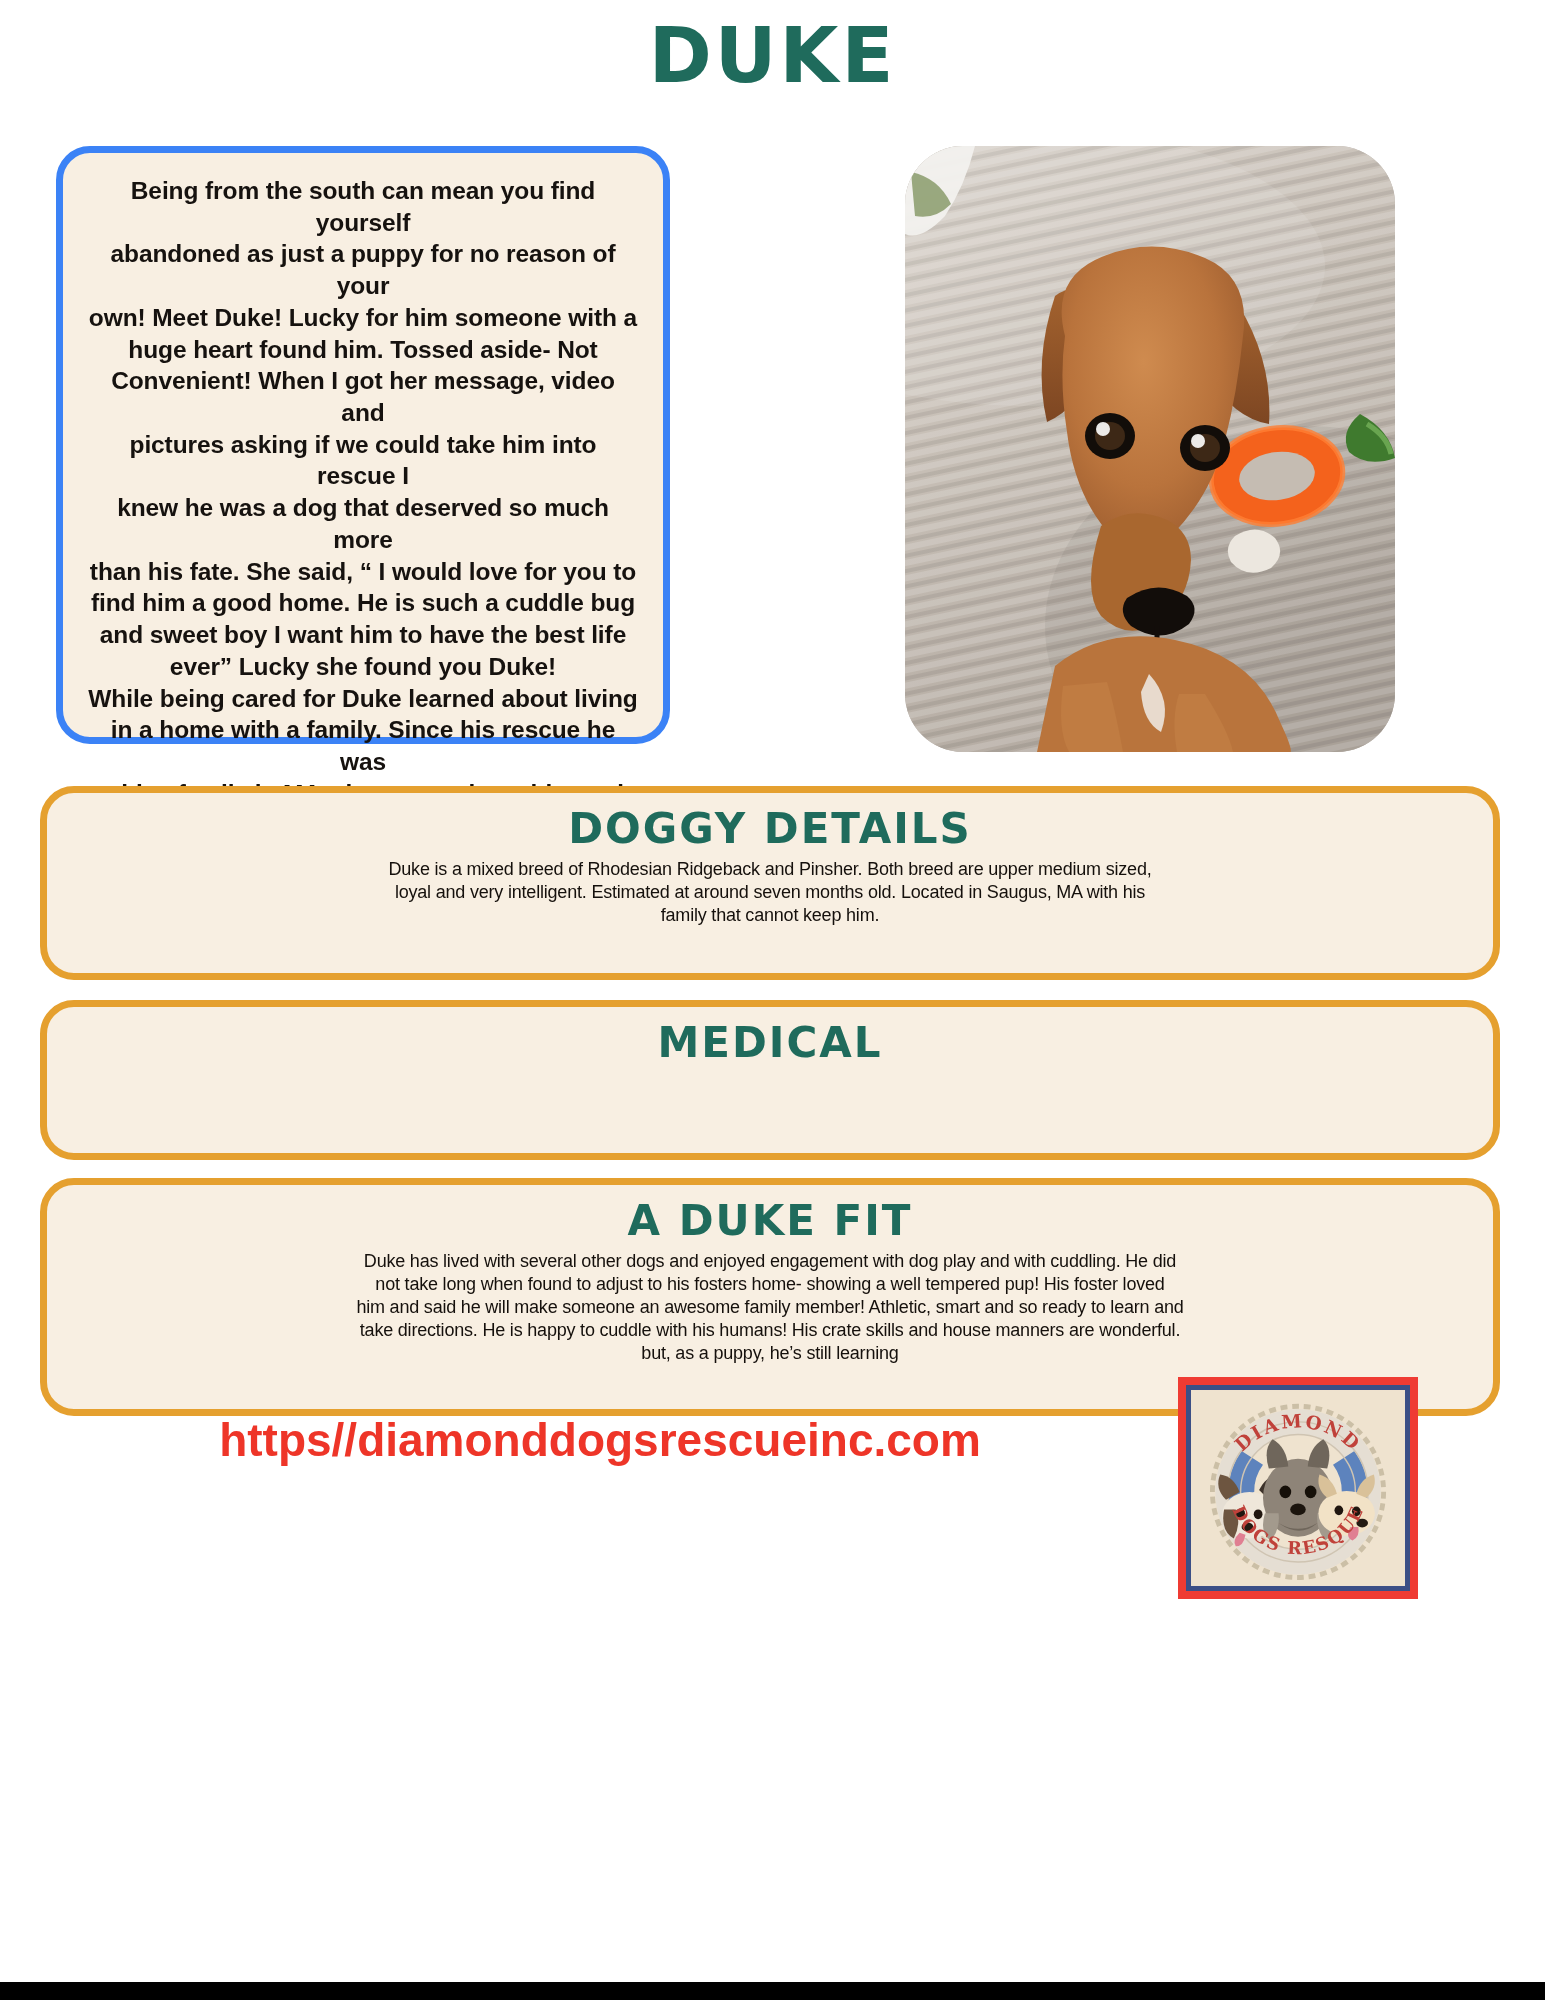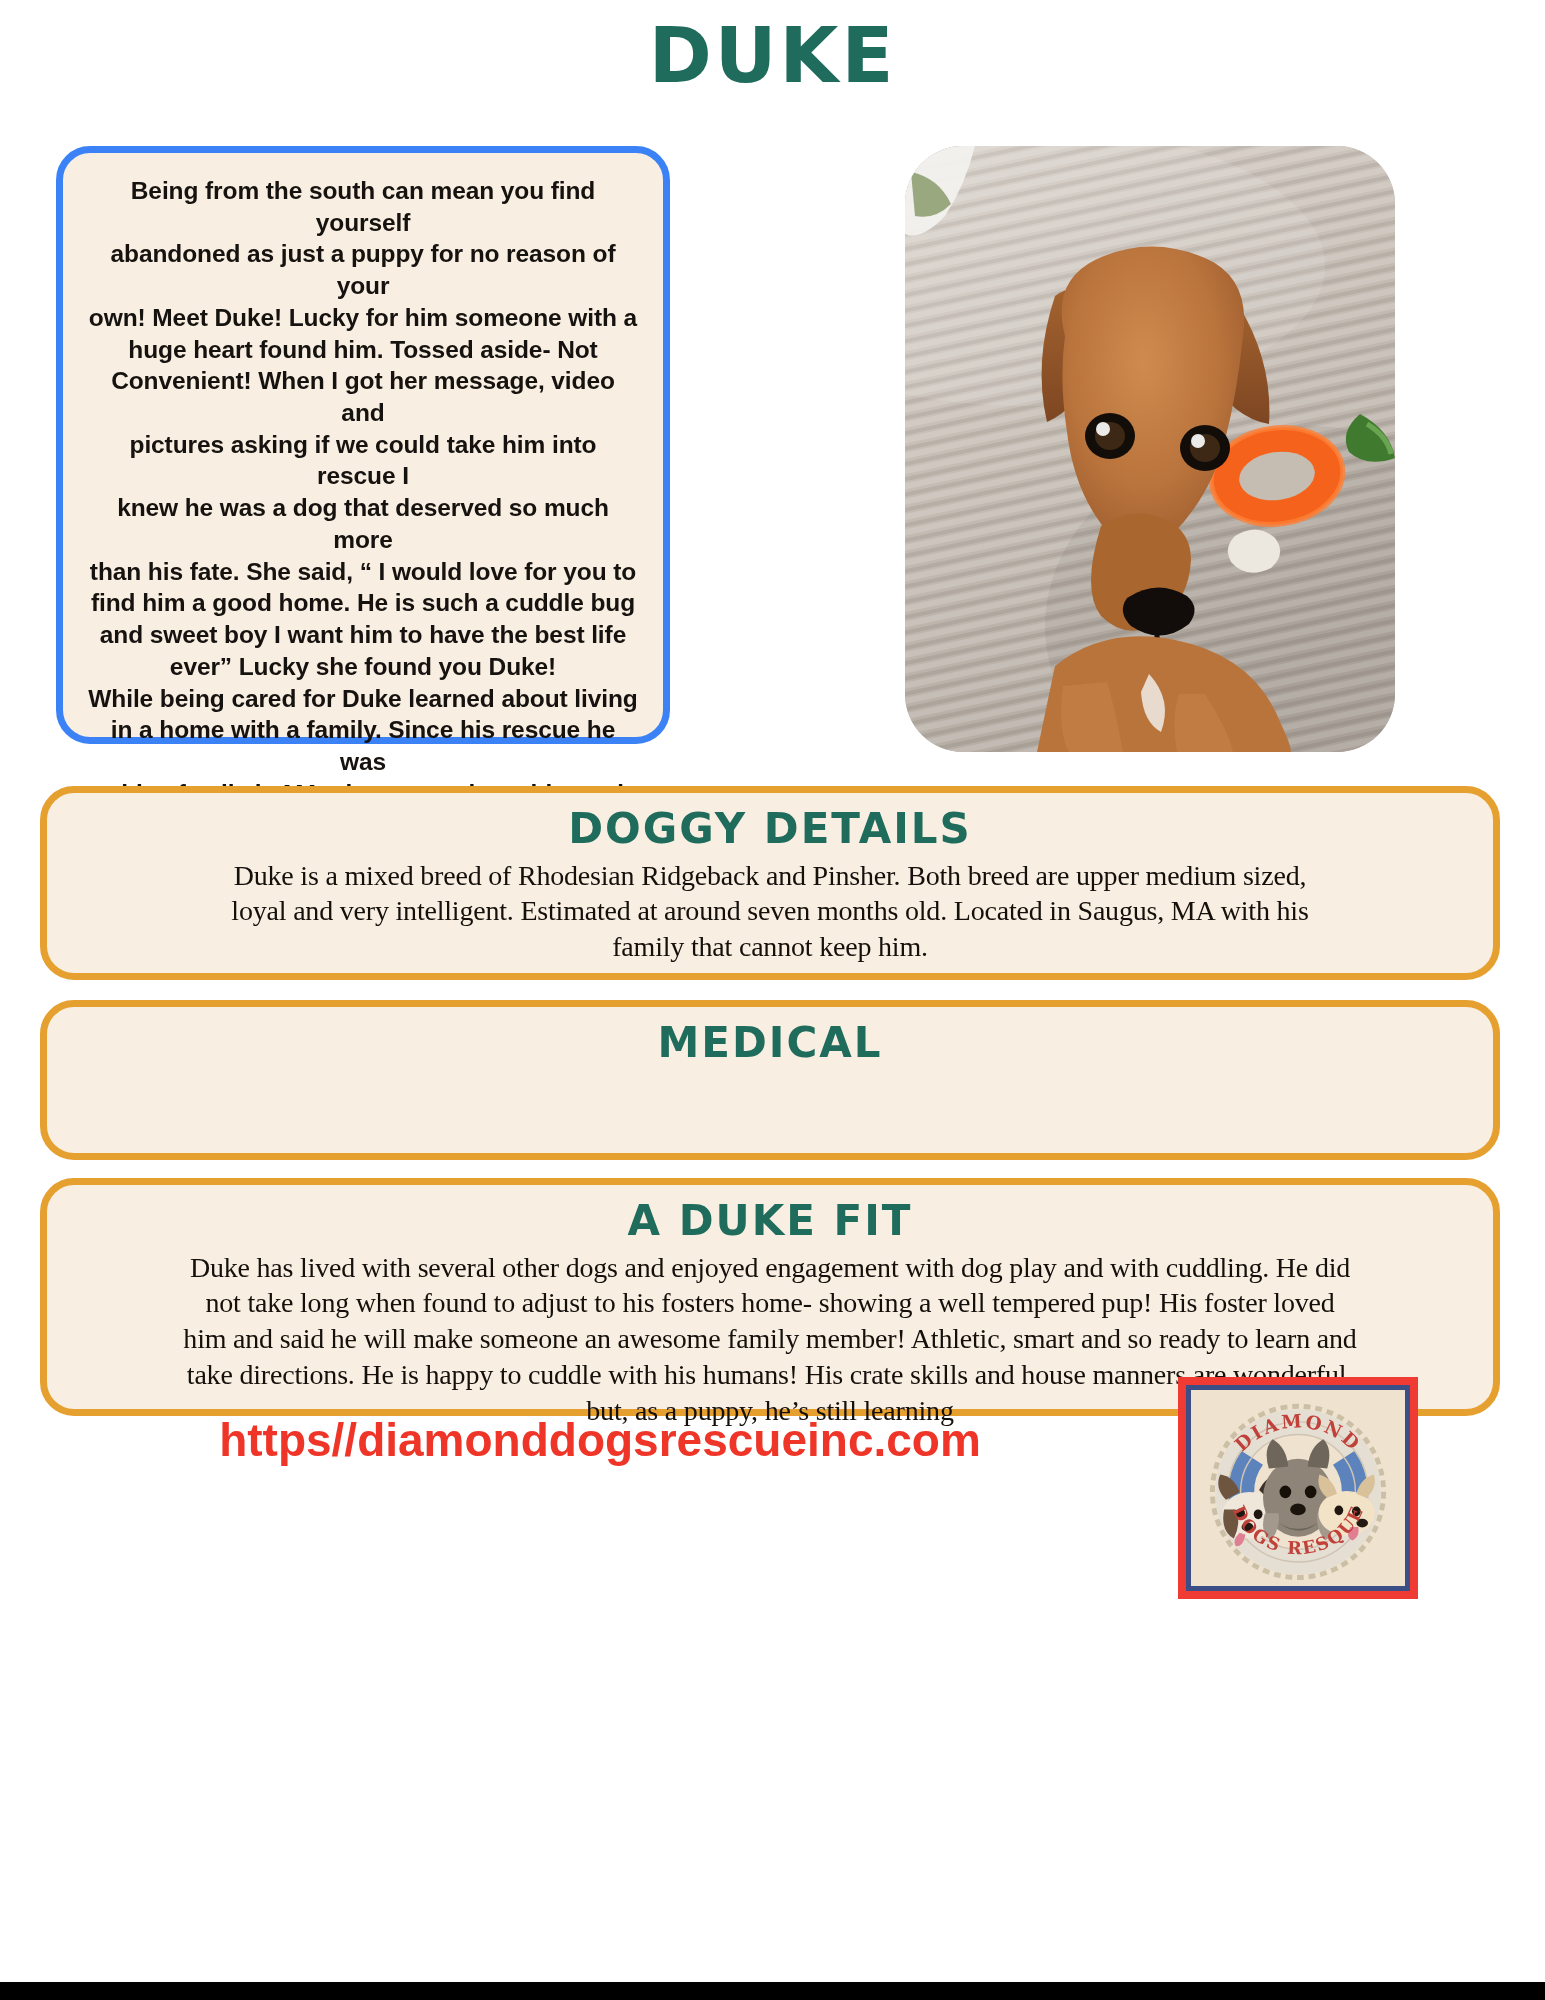--- a/index.html
+++ b/index.html
@@ -86,22 +86,22 @@
     font-family: "DejaVu Sans", sans-serif;
     font-size: 42px;
     font-weight: bold;
     color: #1f6b5c;
     letter-spacing: 2px;
     line-height: 1.25;
     margin-bottom: 2px;
     text-align: center;
   }
   .card-body {
-    font-family: Liberation Serif, serif;
-    font-size: 28px;
+    font-family: Liberation Sans, sans-serif;
+    font-size: 18px;
     font-weight: normal;
     color: #15100c;
     line-height: 1.28;
     white-space: pre-line;
     letter-spacing: -0.2px;
   }
 
   #card-doggy  { top: 786px;  height: 194px; }
   #card-medical{ top: 1000px; height: 160px; }
   #card-fit    { top: 1178px; height: 238px; }

